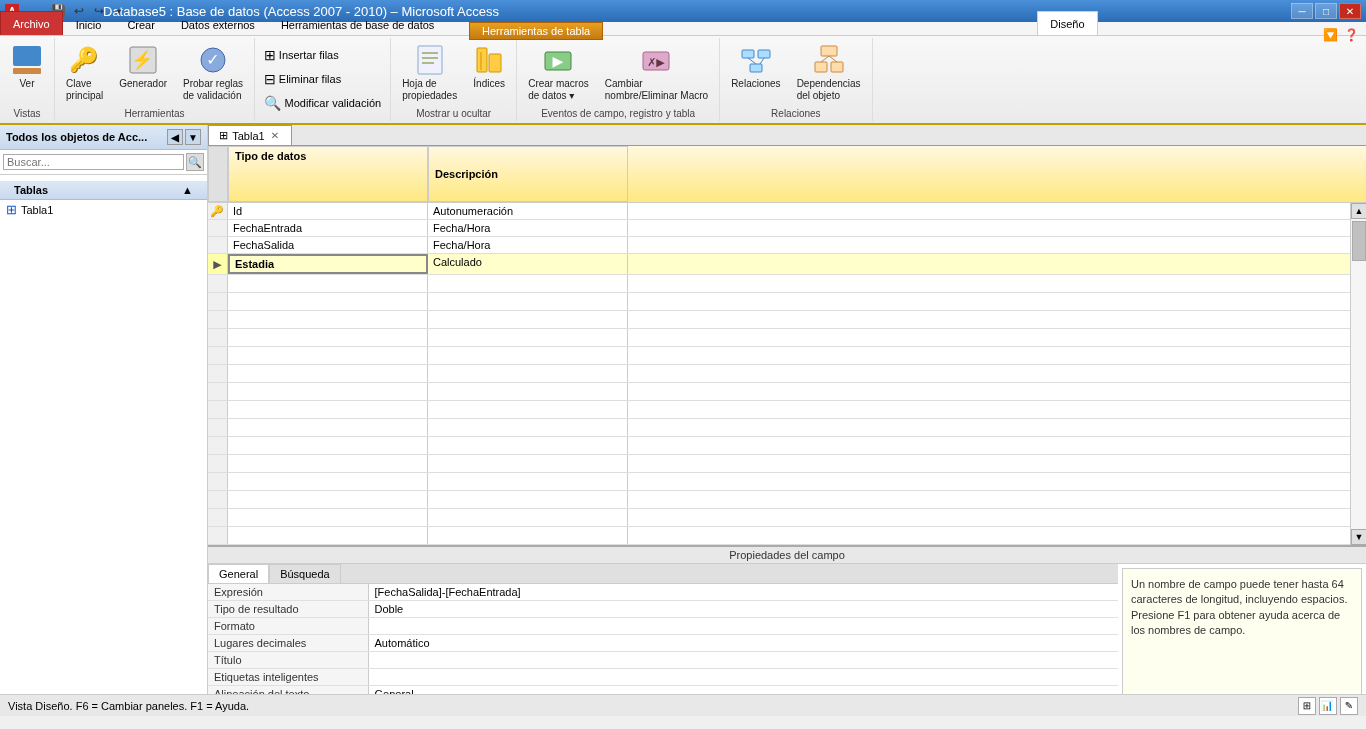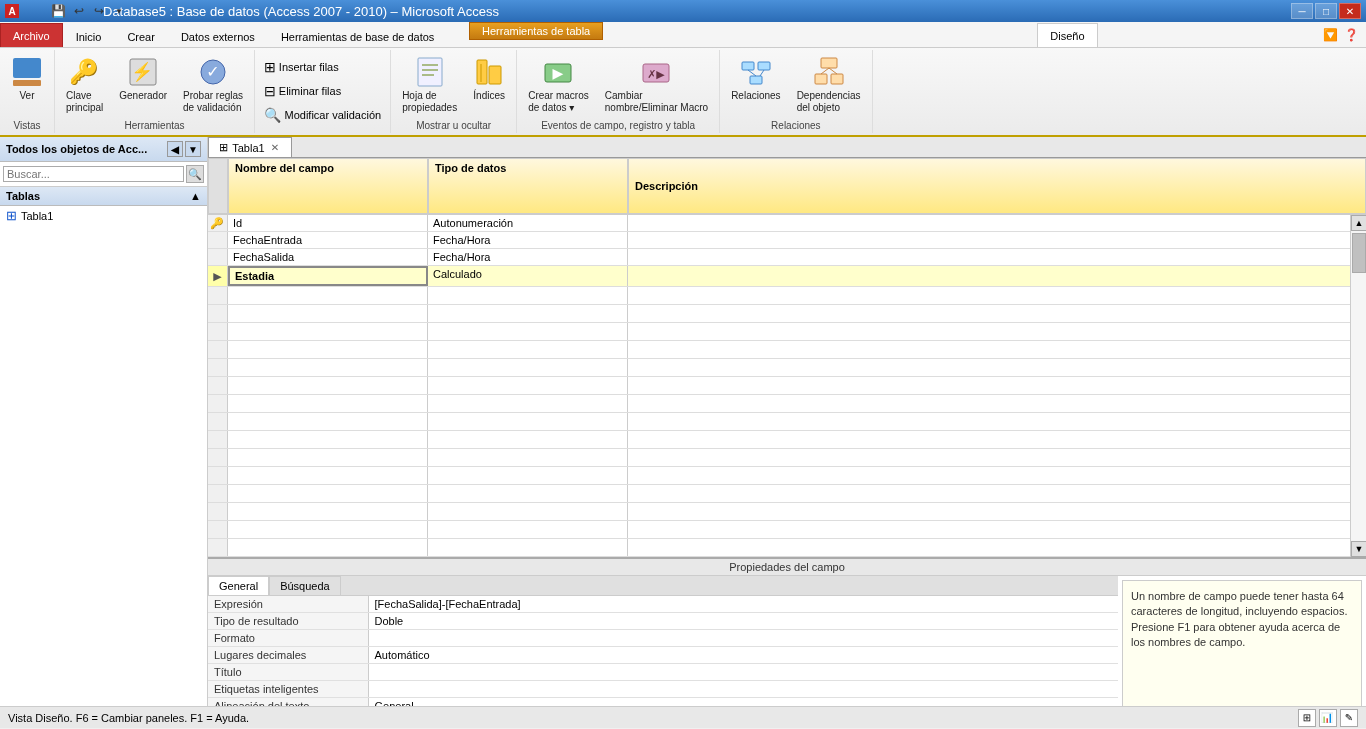--- a/index.html
+++ b/index.html
@@ -26,21 +26,21 @@
       display: flex; align-items: center; justify-content: center;
       cursor: pointer;
     }
     .title-bar-btn.close { background: #c42b1c; }
 
     
     .ribbon-tabs {
       background: #f5f5f5;
       display: flex;
       align-items: flex-end;
-      height: 26px;
+      height: 14px;
       border-bottom: 1px solid #ccc;
       position: relative;
     }
     .ribbon-tab {
       padding: 4px 12px;
       cursor: pointer;
       font-size: 11px;
       height: 22px;
       display: flex;
       align-items: center;
@@ -190,27 +190,28 @@
     }
     .sidebar-search-btn {
       width: 18px; height: 18px;
       background: #ddd;
       border: 1px solid #aaa;
       display: flex; align-items: center; justify-content: center;
       cursor: pointer; font-size: 11px;
     }
     .sidebar-section-header {
       background: linear-gradient(to bottom, #dde8f5, #c8d9ee);
-      padding: 3px 6px;
+      padding: 3px 14px;
       display: flex;
       align-items: center;
       justify-content: space-between;
       border-bottom: 1px solid #bbb;
       font-weight: bold;
       font-size: 11px;
+      margin-top: 6px;
     }
     .sidebar-item {
       display: flex;
       align-items: center;
       gap: 4px;
       padding: 2px 6px;
       cursor: pointer;
       font-size: 11px;
     }
     .sidebar-item .item-icon { font-size: 13px; color: #1155cc; }
@@ -562,21 +563,20 @@
         <span>⊞</span>
         <span>Tabla1</span>
         <span class="doc-tab-close">✕</span>
       </div>
     </div>
 
     <div style="flex:1; display:flex; flex-direction:column; overflow:hidden; background:white;">
 
       <div style="display:grid; grid-template-columns:20px 200px 200px 1fr; background:linear-gradient(to bottom,#fff8e0,#ffe880); border-bottom:1px solid #ccc;">
         <div style="border:1px solid #ccc; background:#e0e0e0;"></div>
-        <div style="border:1px solid #ccc; padding:3px 6px; font-weight:bold; font-size:11px;">Nombre del campo</div>
         <div style="border:1px solid #ccc; padding:3px 6px; font-weight:bold; font-size:11px;">Tipo de datos</div>
         <div style="border:1px solid #ccc; padding:21px 6px; font-weight:bold; font-size:11px;">Descripción</div>
       </div>
 
       <div style="display:flex; flex:0 0 auto; overflow:hidden;">
         <div style="flex:1;">
 
           <div style="display:grid; grid-template-columns:20px 200px 200px 1fr; border-bottom:1px solid #ddd;">
             <div style="border-right:1px solid #ccc; background:#f0f0f0; display:flex; align-items:center; justify-content:center; font-size:11px; color:#e0a000;">🔑</div>
             <div style="border-right:1px solid #ccc; padding:2px 5px; font-size:11px; background:white;">Id</div>

